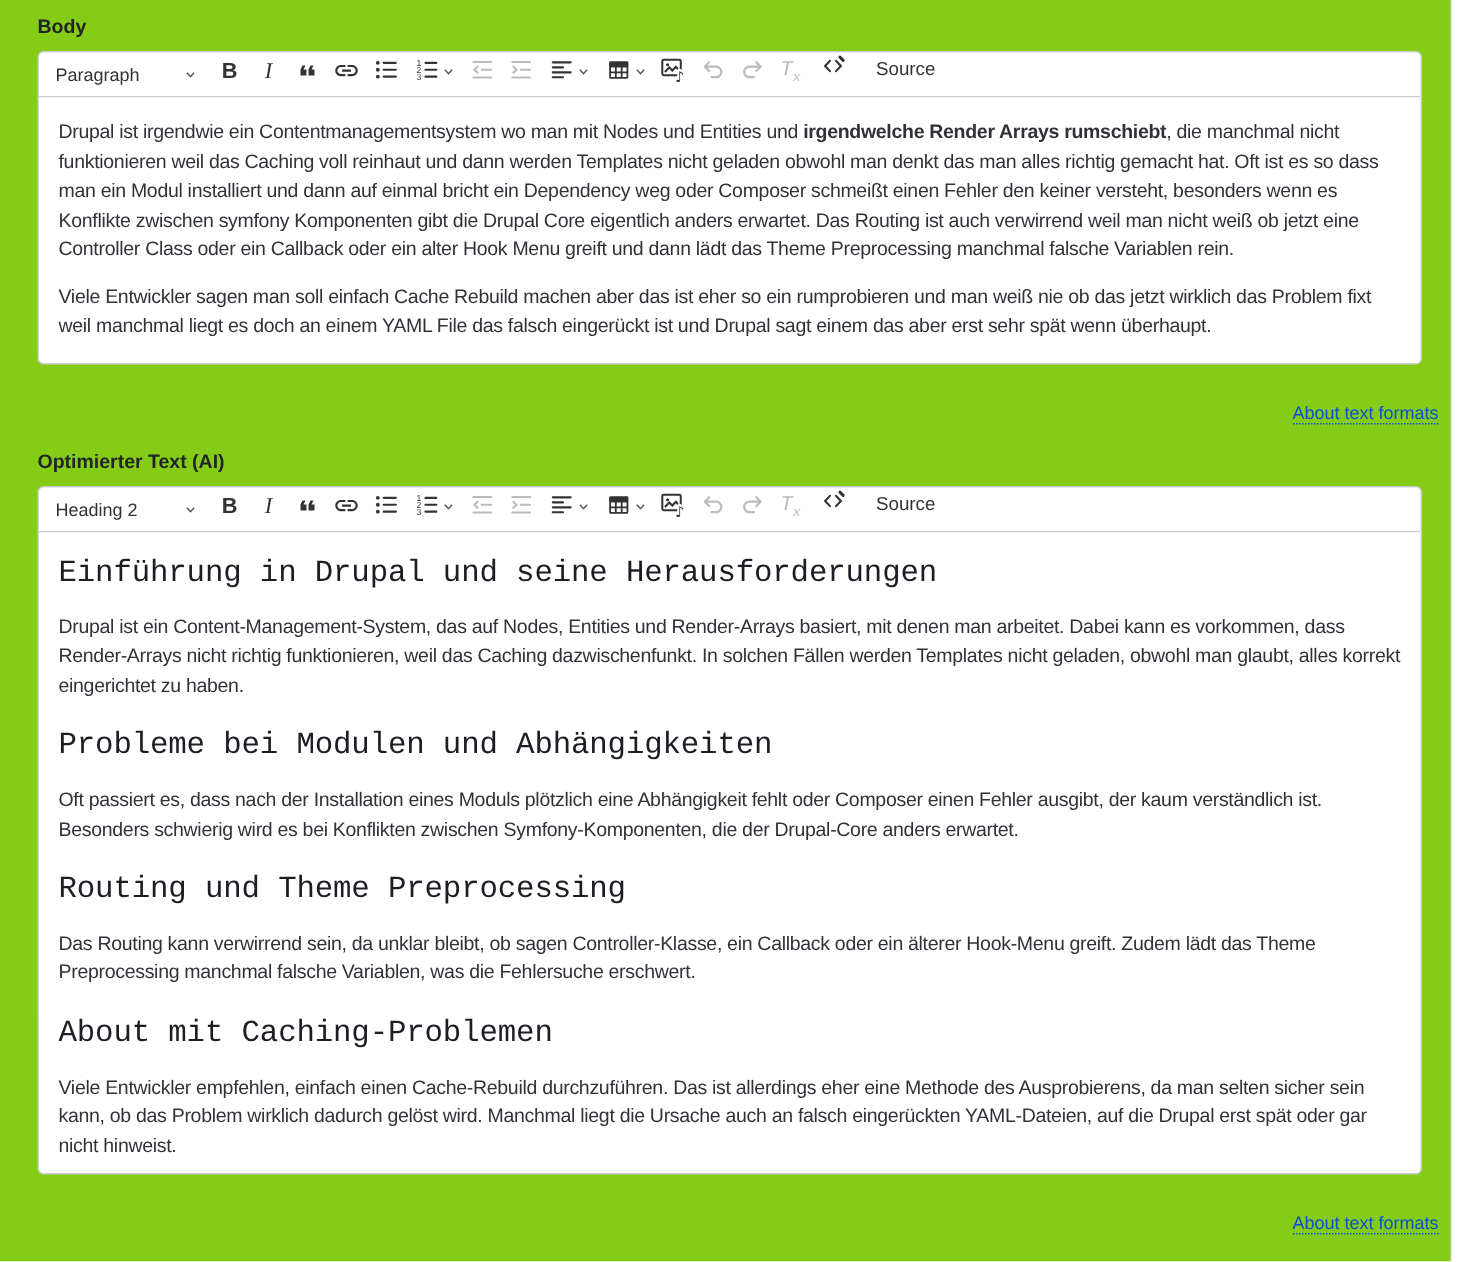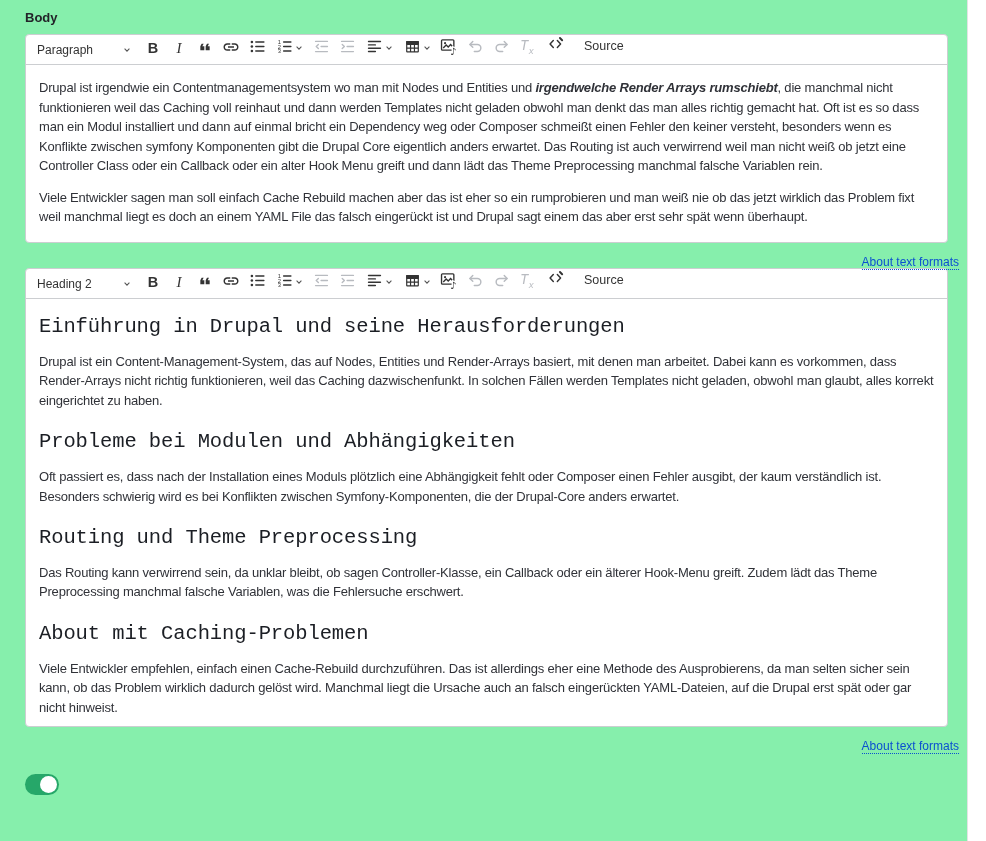--- a/index.html
+++ b/index.html
@@ -7,21 +7,21 @@
   body {
     width: 986px; height: 841px; overflow: hidden;
     background: #ffffff;
     font-family: "Liberation Sans", sans-serif;
     color: #303238;
   }
   .page {
     width: 968px; height: 841px;
     padding: 10px 19px 0 25px;
     border-right: 1px solid #e2e3e6;
-    background: #86efac;
+    background: #84cc16;
   }
   .field-label {
     font-size: 13px; font-weight: 700; color: #232429;
     margin: 0 0 9px 0;
   }
   .field-2 .field-label { margin-top: 18px; }
 
   
   .editor {
     border: 1px solid #ccced1;
@@ -67,38 +67,38 @@
   }
   .content p { margin: 9px 0 12px; }
   #body-content { height: 177px; }
   #opt-content  { height: 427px; }
   .content h2 {
     font-size: 20.5px; font-weight: 400; color: #1b1e24;
     margin: 17px 0 8px; letter-spacing: -0.1px; font-family: Liberation Mono, monospace;
   }
   .content h2:first-child { margin-top: 9px; }
 
-  .formats-row { text-align: right; margin: 9px -11px 0 0; height: 16px; }
+  .formats-row { text-align: right; margin: 23px -11px 0 0; height: 16px; }
   .formats-link {
     color: #0b50d0; font-size: 12px; text-decoration: none;
     border-bottom: 1px dotted #0b50d0;
   }
 
   .toggle-row { display:flex; align-items:center; margin-top: 22px; }
   .toggle {
     position: relative; width: 34px; height: 21px;
     border-radius: 11px; background: #26a769; flex: 0 0 auto;
     cursor: pointer;
   }
   .toggle .knob {
     position:absolute; top:2px; right:2px;
     width:17px; height:17px; border-radius:50%; background:#fff;
   }
   .toggle-label { margin-left: 10px; font-size: 13.5px; color: #232429; }
-  strong { font-weight: 700; font-style: italic; }
+  strong { font-weight: 700; }
 </style>
 </head>
 <body>
 
 <div class="page">
 
   <div class="field field-1">
     <div class="field-label">Body</div>
 
     <div class="editor">
@@ -229,20 +229,21 @@
         <p>Viele Entwickler sagen man soll einfach Cache Rebuild machen aber das ist eher so ein rumprobieren und man weiß nie ob das jetzt wirklich das Problem fixt weil manchmal liegt es doch an einem YAML File das falsch eingerückt ist und Drupal sagt einem das aber erst sehr spät wenn überhaupt.</p>
       </div>
     </div>
 
     <div class="formats-row">
       <a href="#" class="formats-link">About text formats</a>
     </div>
   </div>
 
   <div class="field field-2">
+    <div class="field-label">Optimierter Text (AI)</div>
 
     <div class="editor">
       <div class="toolbar">
         <button class="dropdown">
           <span>Heading 2</span>
           <span class="chev">
               <svg width="8" height="8" viewBox="0 0 10 10">
                 <path d="M2 3.2l3 3.2 3-3.2" fill="none" stroke="currentColor" stroke-width="1.3"></path>
               </svg>
             </span>

